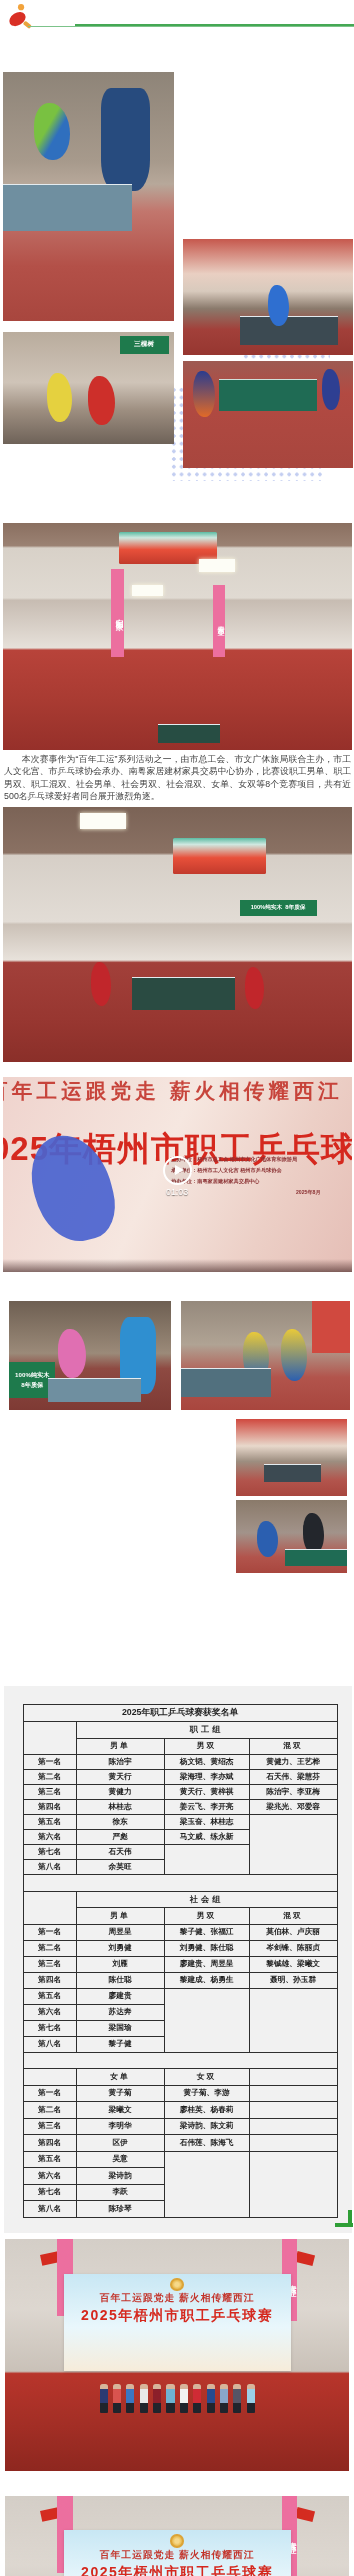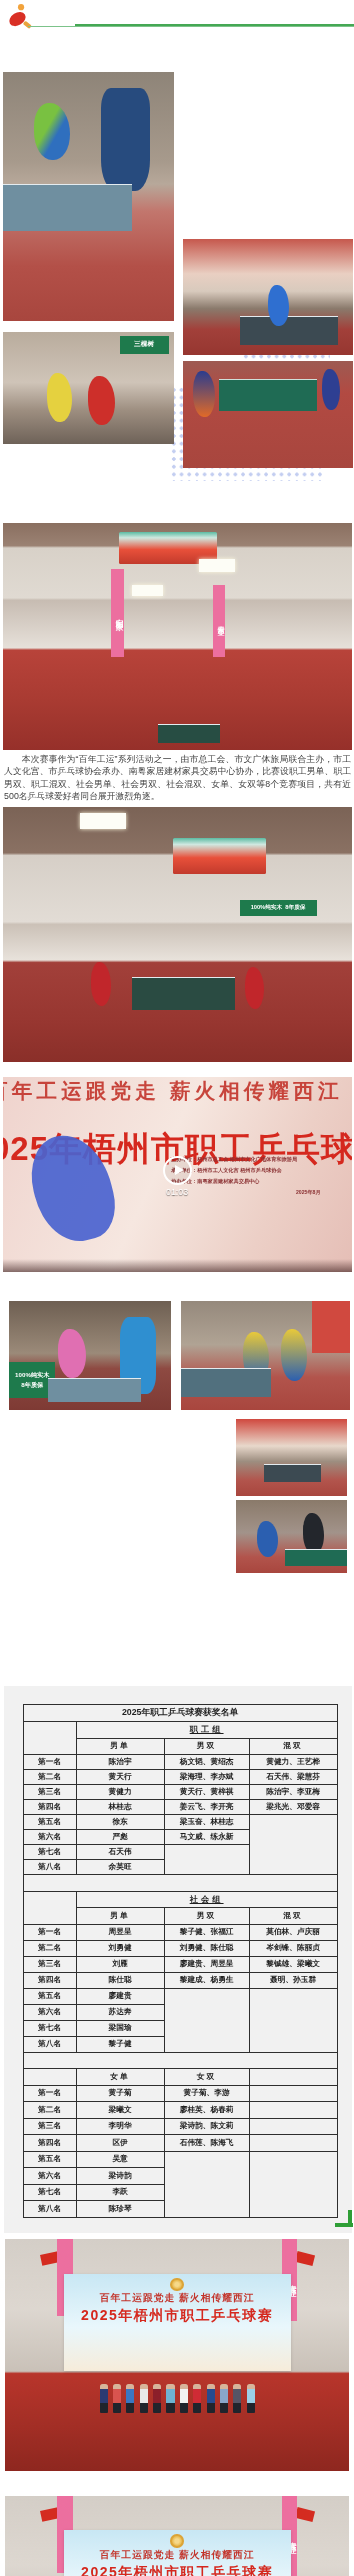--- a/index.html
+++ b/index.html
@@ -60,21 +60,21 @@
   .vtime{position:absolute;left:160px;top:110px;width:29px;text-align:center;color:#fff;
          font-size:8.8px;text-shadow:0 0.5px 1px rgba(0,0,0,.5);}
   .vshade{position:absolute;left:0;right:0;bottom:0;height:13.4px;background:linear-gradient(transparent,rgba(40,10,10,.55));}
   
   .tablewrap{position:absolute;left:4.1px;top:1686px;width:348px;height:547px;background:#f1f1f1;}
   table.awards{position:absolute;left:18.5px;top:17.5px;width:313px;border-collapse:collapse;table-layout:fixed;
                font-weight:700;color:#1f1f1f;font-size:7.7px;}
   table.awards td{border:1px solid #2e2e2e;text-align:center;vertical-align:middle;padding:0 1px;
                   overflow:hidden;white-space:nowrap;}
   td.t-title{height:16.5px;font-size:8.8px;font-weight:900;}
-  td.gname{height:15.5px;font-size:8.2px;letter-spacing:3.1px;text-decoration:underline;}
+  td.gname{height:15.5px;font-size:8.2px;letter-spacing:3.1px;}
   td.sub{height:15.5px;font-size:7.7px;letter-spacing:2.1px;}
   tr.r1 td{height:14px;} tr.r2 td{height:15px;} tr.r3 td{height:15.5px;}
   tr.sp td{height:15.5px;border-left:1px solid #2e2e2e;border-right:1px solid #2e2e2e;}
   .bracket-h{position:absolute;left:331px;top:537px;width:17.5px;height:4.1px;background:#2e9e36;}
   .bracket-v{position:absolute;left:344px;top:524px;width:4.1px;height:16.5px;background:#2e9e36;}
 </style>
 </head>
 <body>
 
 <div id="page">

